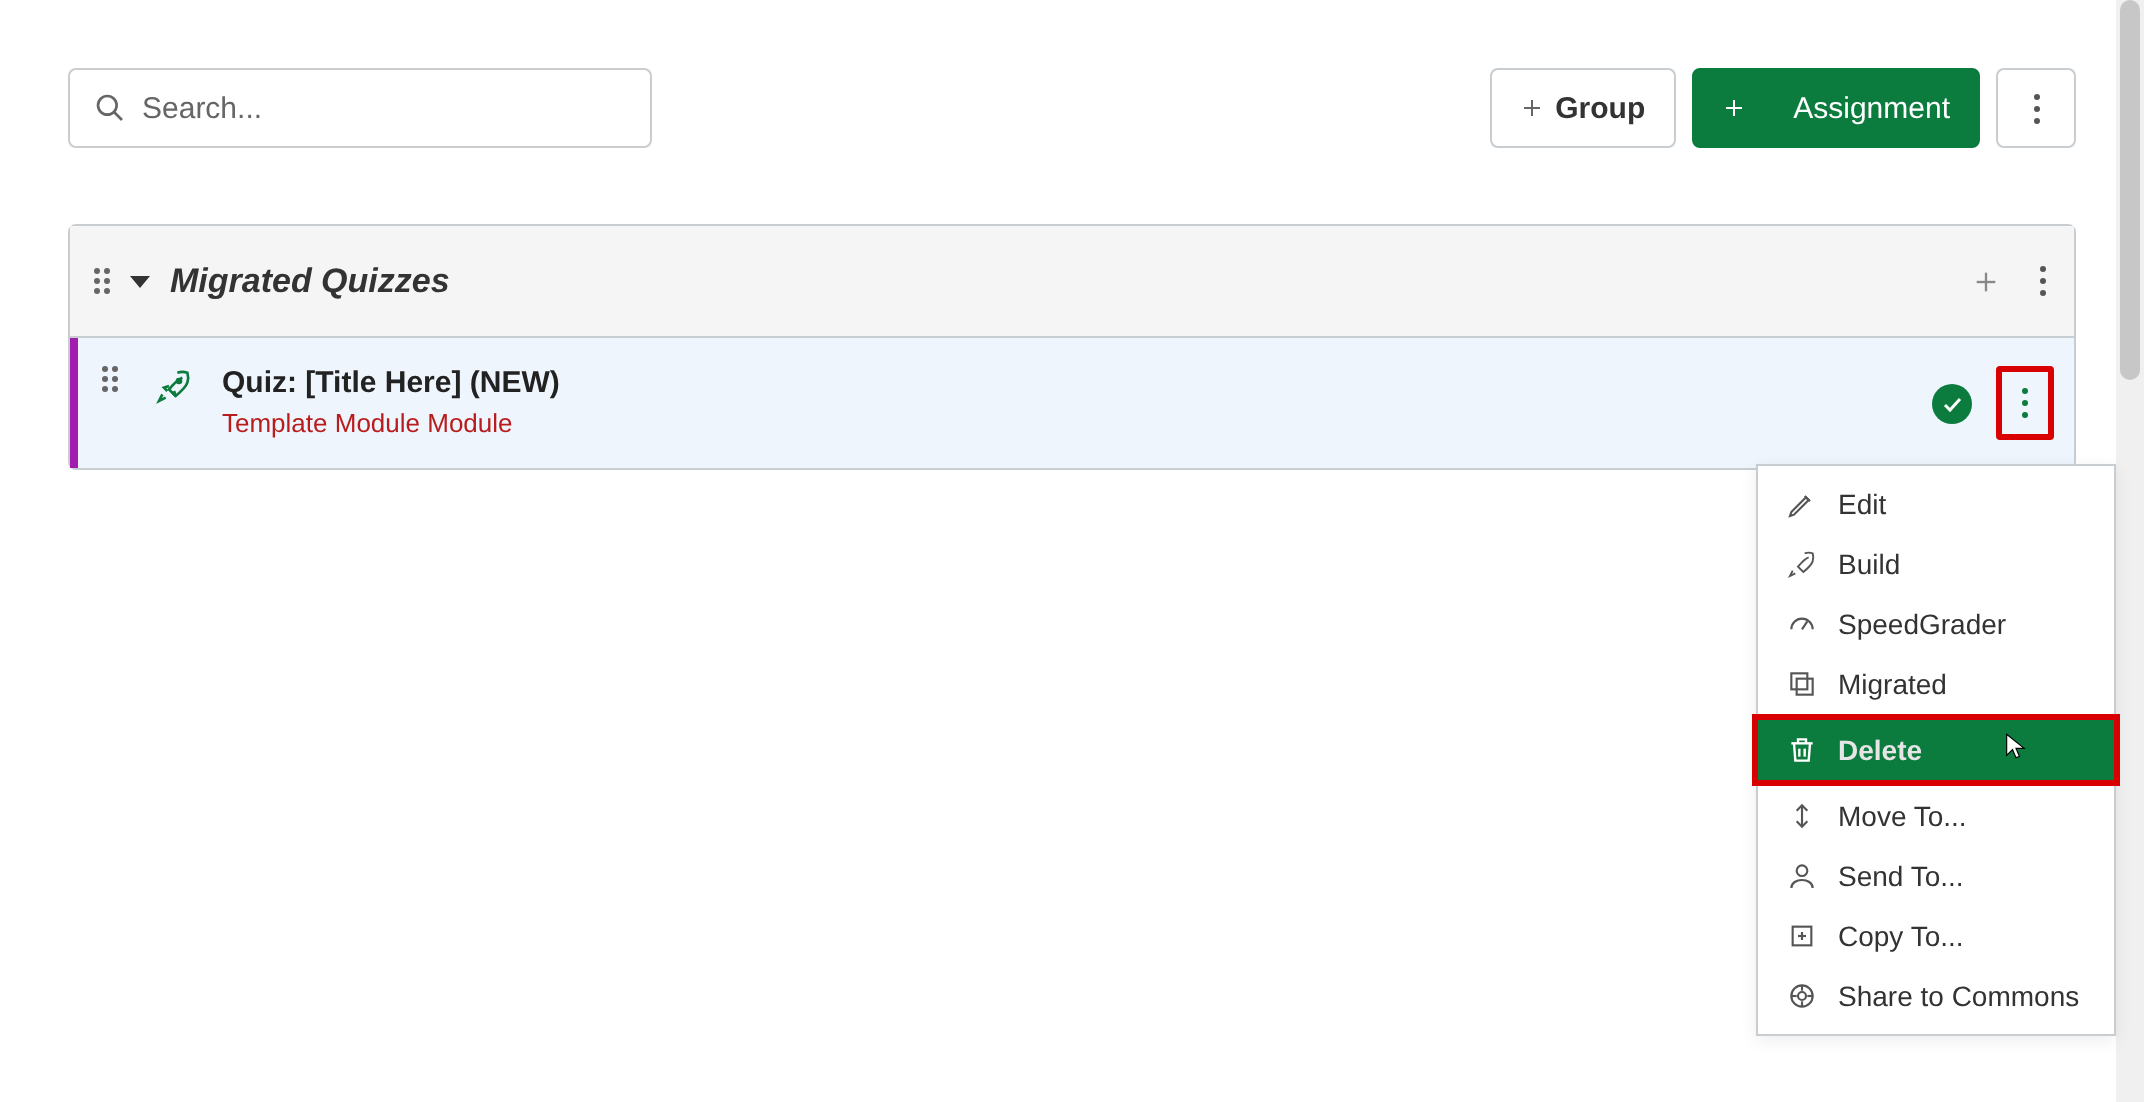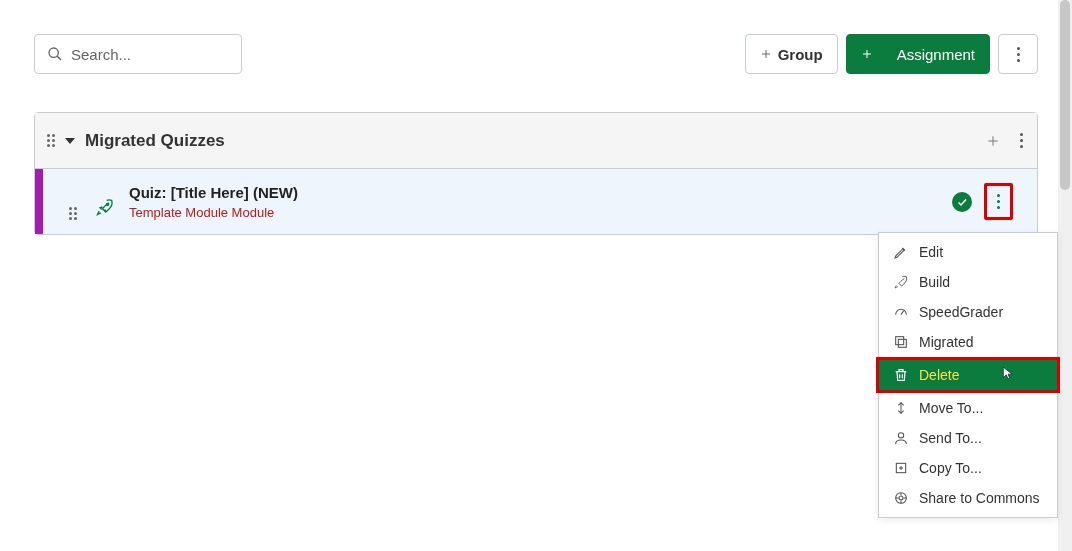--- a/index.html
+++ b/index.html
@@ -17,21 +17,21 @@
     }
     .top-bar {
       display: flex;
       justify-content: space-between;
       align-items: center;
       margin-bottom: 38px;
     }
     .search-box {
       display: flex;
       align-items: center;
-      width: 208px;
+      width: 292px;
       height: 40px;
       border: 1px solid #ccc;
       border-radius: 4px;
       padding: 0 12px;
       background: #fff;
     }
     .search-box svg { flex-shrink: 0; margin-right: 8px; }
     .search-input {
       border: none;
       outline: none;
@@ -100,30 +100,30 @@
       margin-right: 8px;
     }
     .drag-grip span { width: 3px; height: 3px; background: #666; border-radius: 50%; }
     .caret {
       width: 0; height: 0;
       border-left: 5px solid transparent;
       border-right: 5px solid transparent;
       border-top: 6px solid #333;
       margin-right: 10px;
     }
-    .group-title { font-size: 17px; font-weight: 700; }
+    .group-title { font-size: 17px; font-weight: 700; font-style: italic; }
     .group-header-actions { margin-left: auto; display: flex; gap: 12px; align-items: center; }
     .plain-icon-btn { background: none; border: none; cursor: pointer; padding: 4px; display: inline-flex; }
 
     .item-row {
       display: flex;
-      align-items: flex-end;
+      align-items: flex-start;
       background: #eef5fc;
-      border-left: 8px solid #a21caf;
-      padding: 14px 24px;
+      border-left: 4px solid #a21caf;
+      padding: 14px 10px;
       position: relative;
     }
     .rocket-icon { margin: 0 14px 0 8px; }
     .item-text { display: flex; flex-direction: column; gap: 4px; }
     .item-title { font-size: 15px; font-weight: 700; color: #222; }
     .item-sub { font-size: 13px; color: #b91c1c; }
     .item-actions { margin-left: auto; display: flex; gap: 12px; align-items: center; }
     .check-circle {
       width: 20px; height: 20px;
       background: #0b7b3e;
@@ -158,22 +158,22 @@
       gap: 10px;
       padding: 7px 14px;
       font-size: 14px;
       color: #333;
       cursor: pointer;
       position: relative;
     }
     .menu-item svg { flex-shrink: 0; }
     .menu-item.highlight {
       background: #0b7b3e;
-      color: #fde047;
-      font-weight: 400;
+      color: #e5e5e5;
+      font-weight: 700;
       margin: 0 -3px;
       border: 3px solid #d80000;
       padding: 7px 14px;
     }
     .menu-item .cursor {
       position: absolute;
       right: 42px;
       top: 4px;
     }
 

